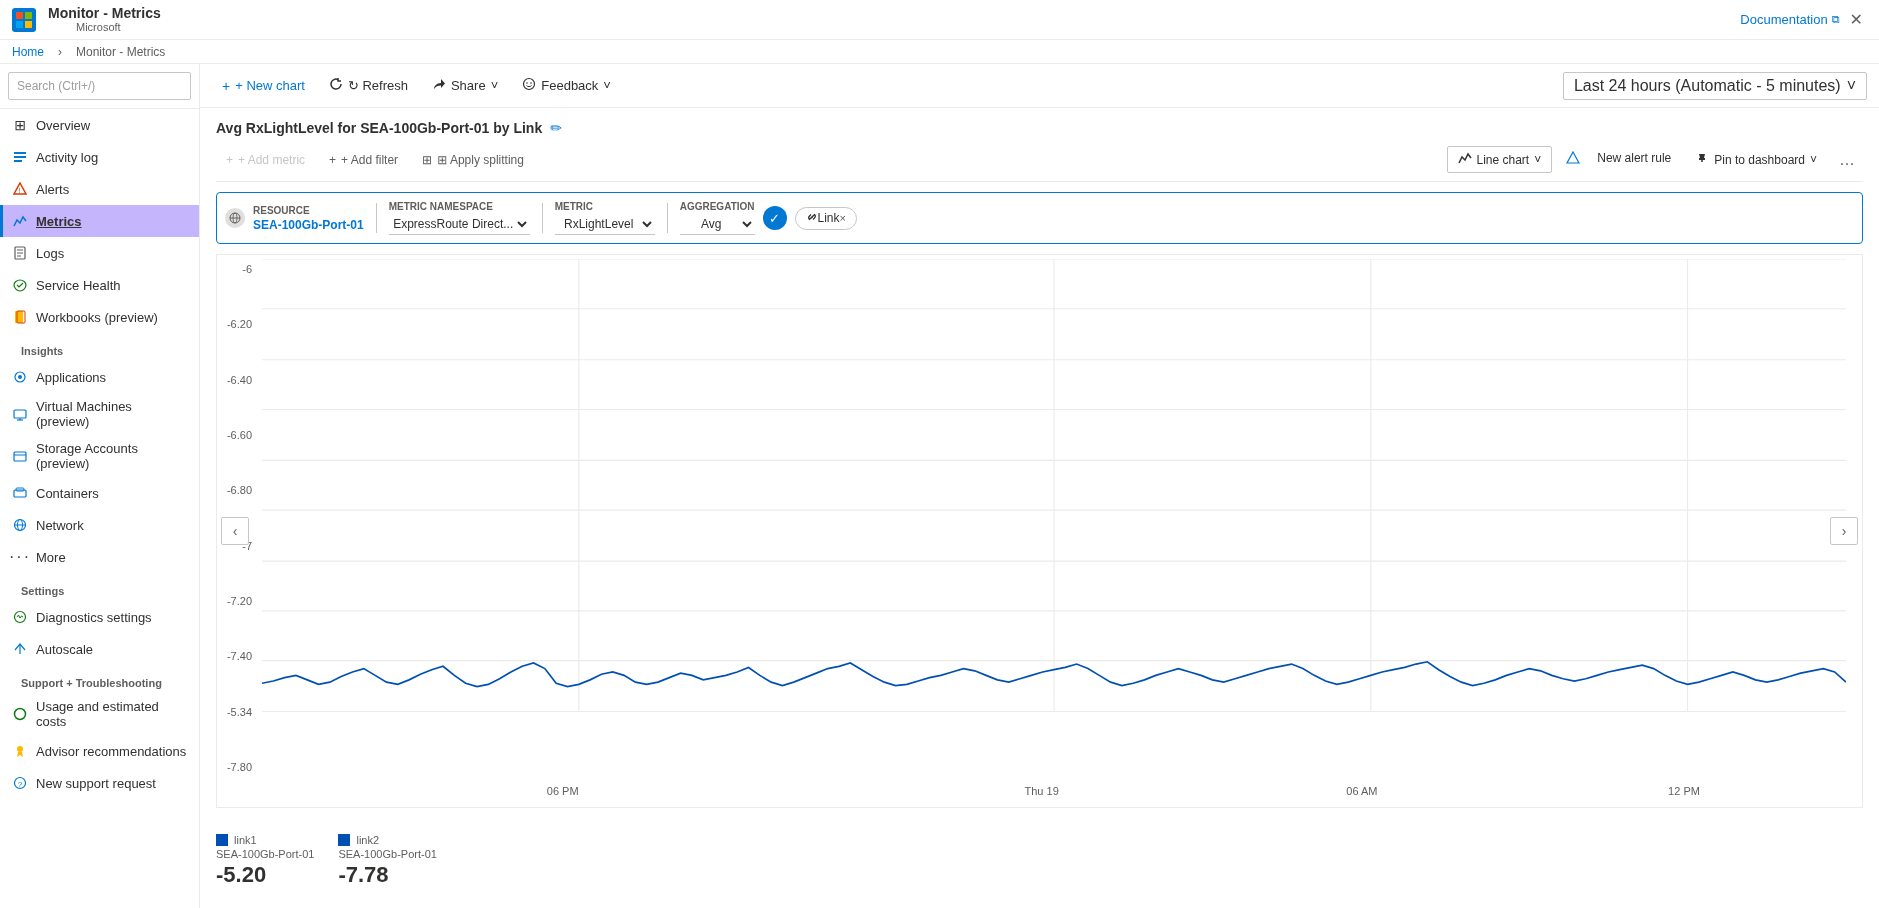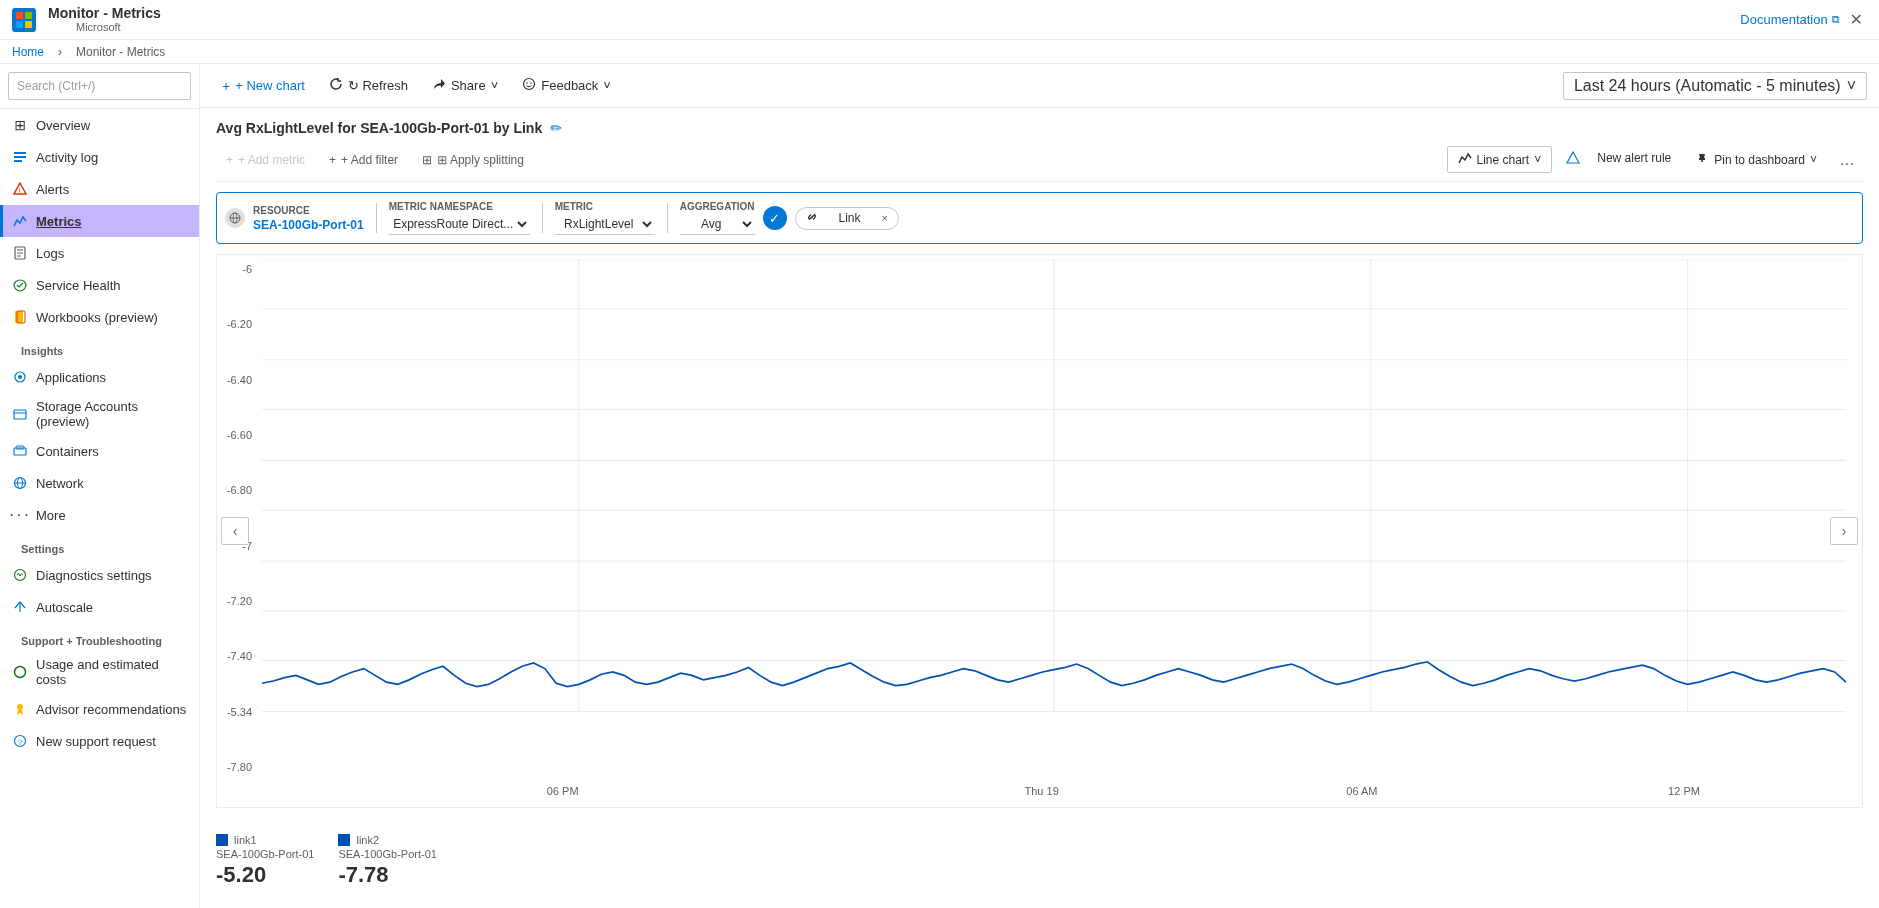--- a/index.html
+++ b/index.html
@@ -304,21 +304,21 @@
       background: #0078d4;
       border-radius: 50%;
       display: flex; align-items: center; justify-content: center;
       color: white;
       font-size: 13px;
       cursor: pointer;
     }
     .metric-tag {
       display: flex;
       align-items: center;
-      gap: 21px;
+      gap: 0;
       border: 1px solid #c8c6c4;
       border-radius: 12px;
       padding: 3px 10px;
       font-size: 12px;
       color: #323130;
       cursor: pointer;
     }
     .metric-tag-close {
       font-size: 11px;
       color: #605e5c;
@@ -496,20 +496,30 @@
     <div class="sidebar-section-label">Insights</div>
 
     <div class="sidebar-item">
       <span class="sidebar-icon">
         <svg width="14" height="14" viewBox="0 0 14 14">
             <circle cx="7" cy="7" r="5" fill="none" stroke="#0078d4" stroke-width="1.2"></circle>
             <circle cx="7" cy="7" r="2" fill="#0078d4"></circle>
           </svg>
       </span>
       <span>Applications</span>
+    </div>
+    <div class="sidebar-item">
+      <span class="sidebar-icon">
+        <svg width="14" height="14" viewBox="0 0 14 14">
+            <rect x="1" y="3" width="12" height="8" rx="1" fill="none" stroke="#0078d4" stroke-width="1.2"></rect>
+            <line x1="7" y1="11" x2="7" y2="13" stroke="#0078d4" stroke-width="1.2"></line>
+            <line x1="4" y1="13" x2="10" y2="13" stroke="#0078d4" stroke-width="1.2"></line>
+          </svg>
+      </span>
+      <span>Virtual Machines (preview)</span>
     </div>
     <div class="sidebar-item">
       <span class="sidebar-icon">
         <svg width="14" height="14" viewBox="0 0 14 14">
             <rect x="1" y="3" width="12" height="9" rx="1" fill="none" stroke="#0078d4" stroke-width="1.2"></rect>
             <line x1="1" y1="6" x2="13" y2="6" stroke="#0078d4" stroke-width="1"></line>
           </svg>
       </span>
       <span>Storage Accounts (preview)</span>
     </div>

